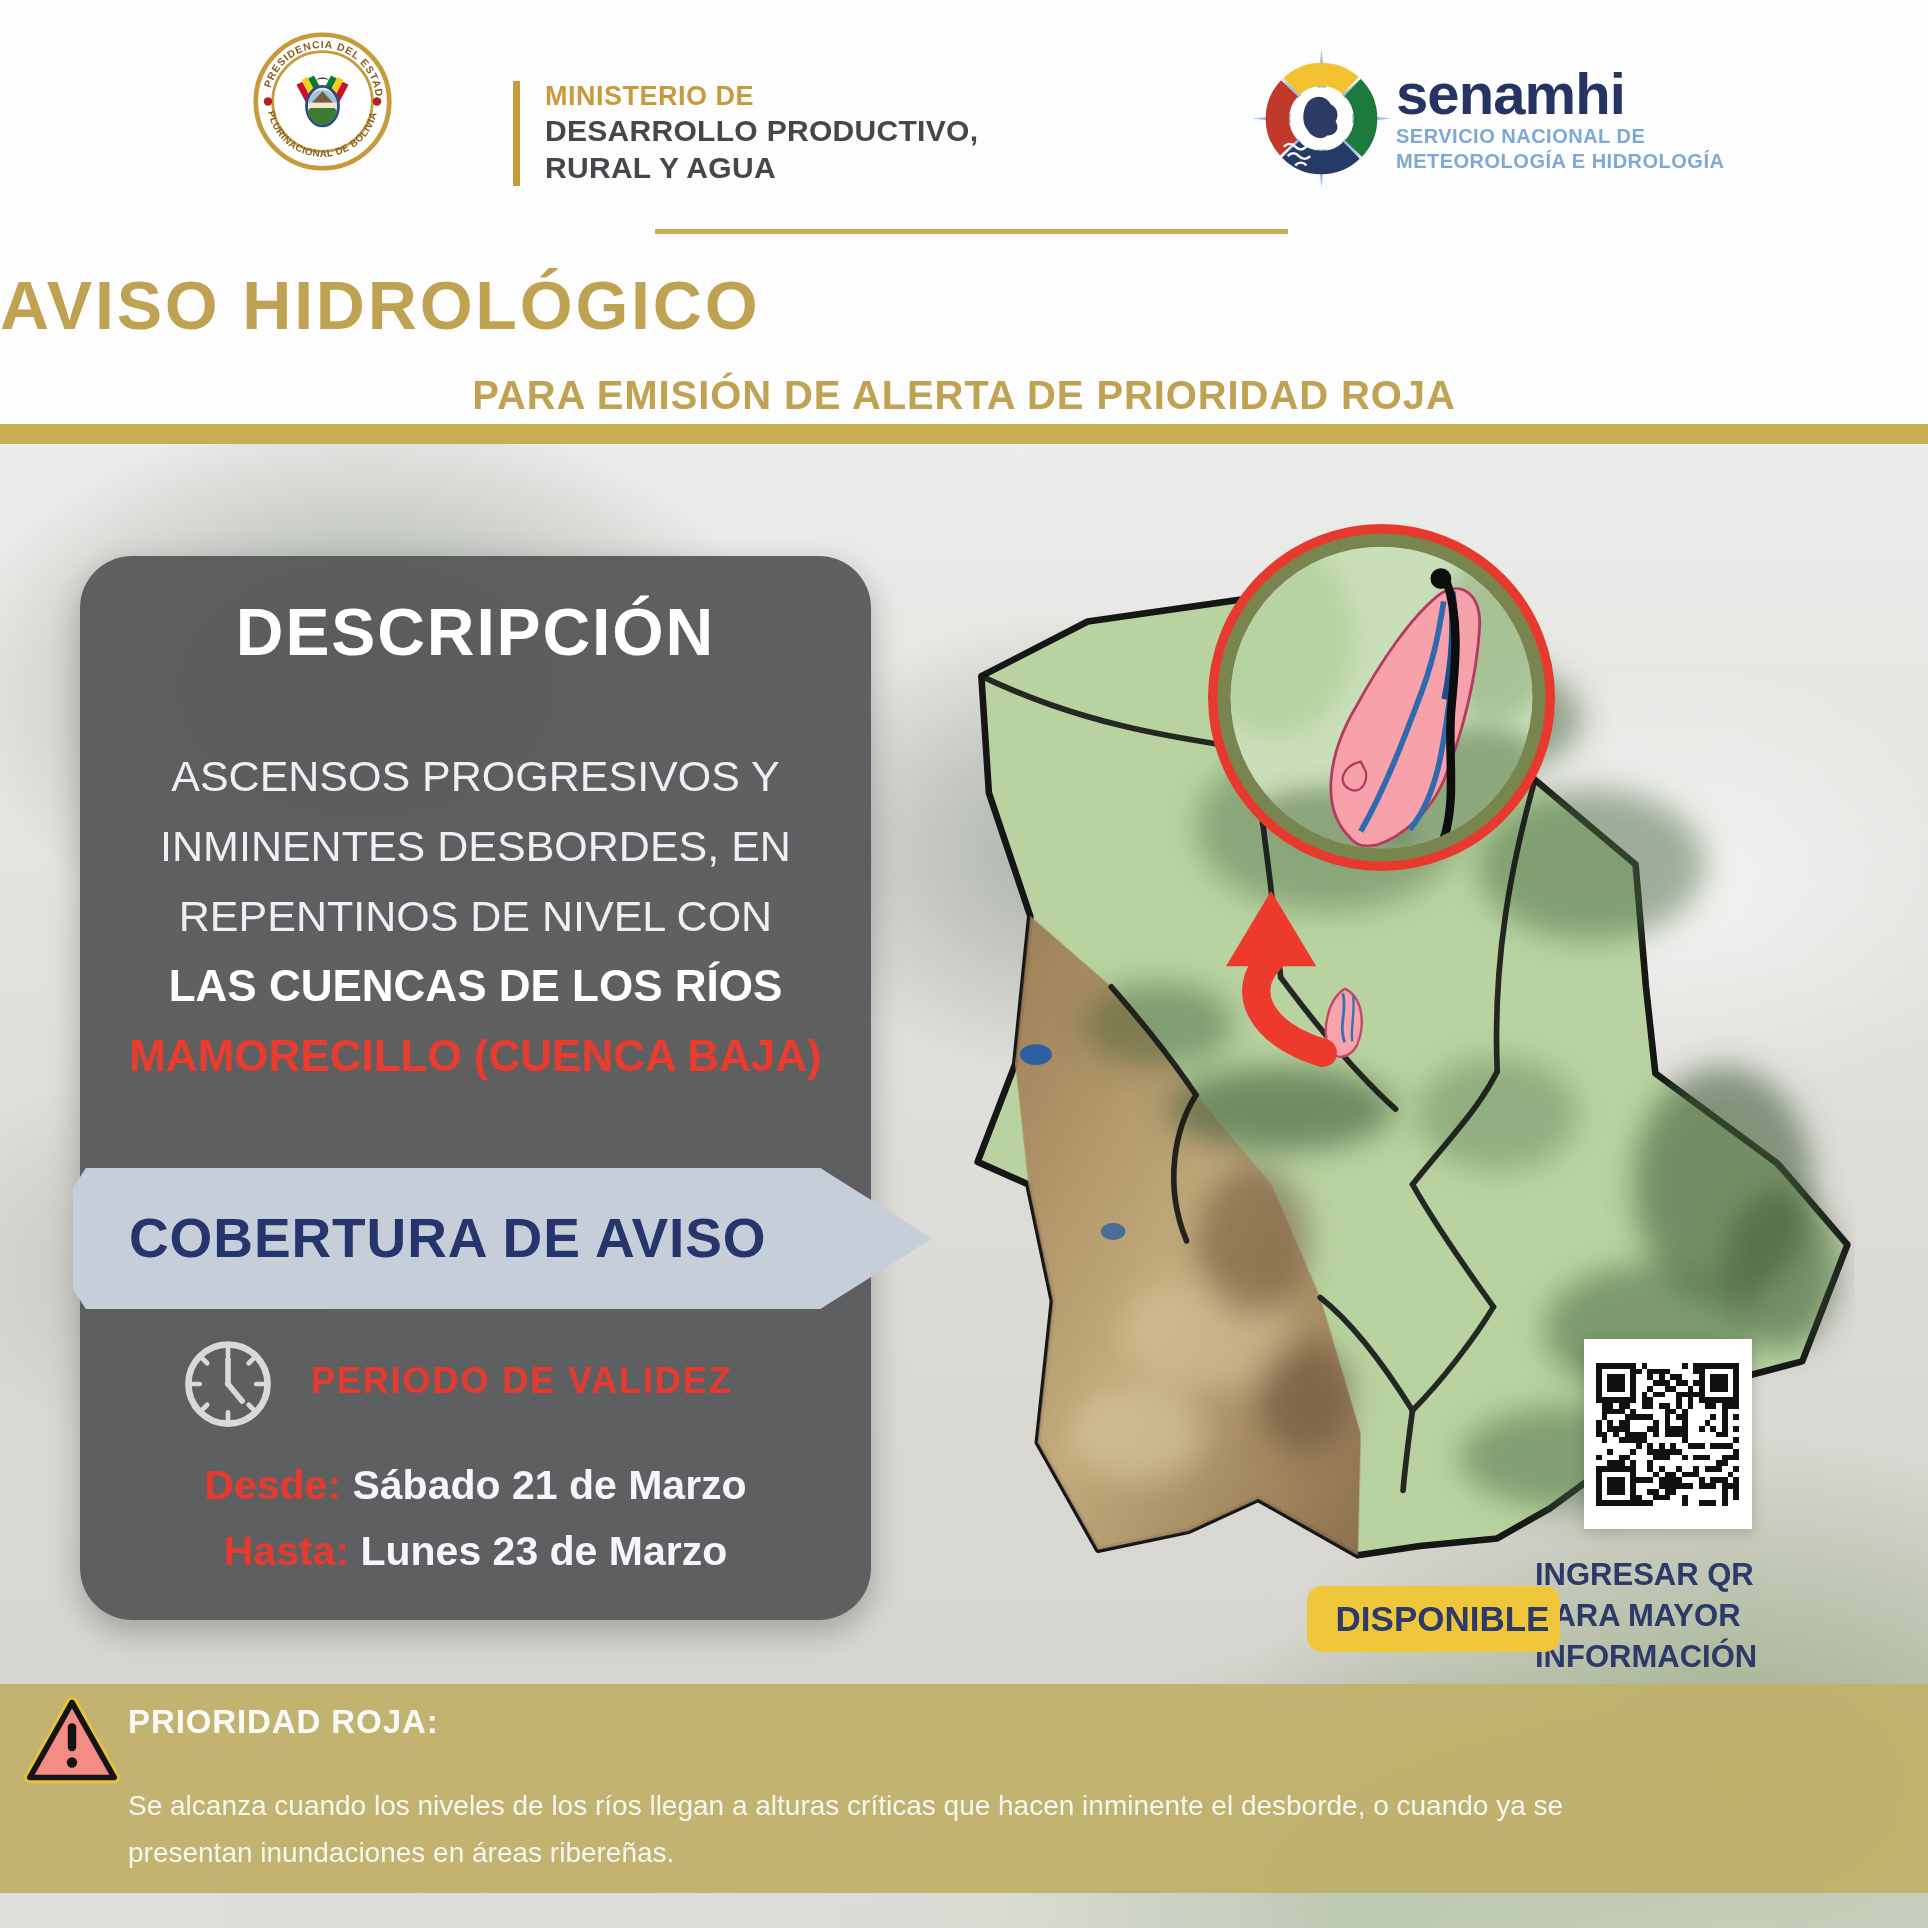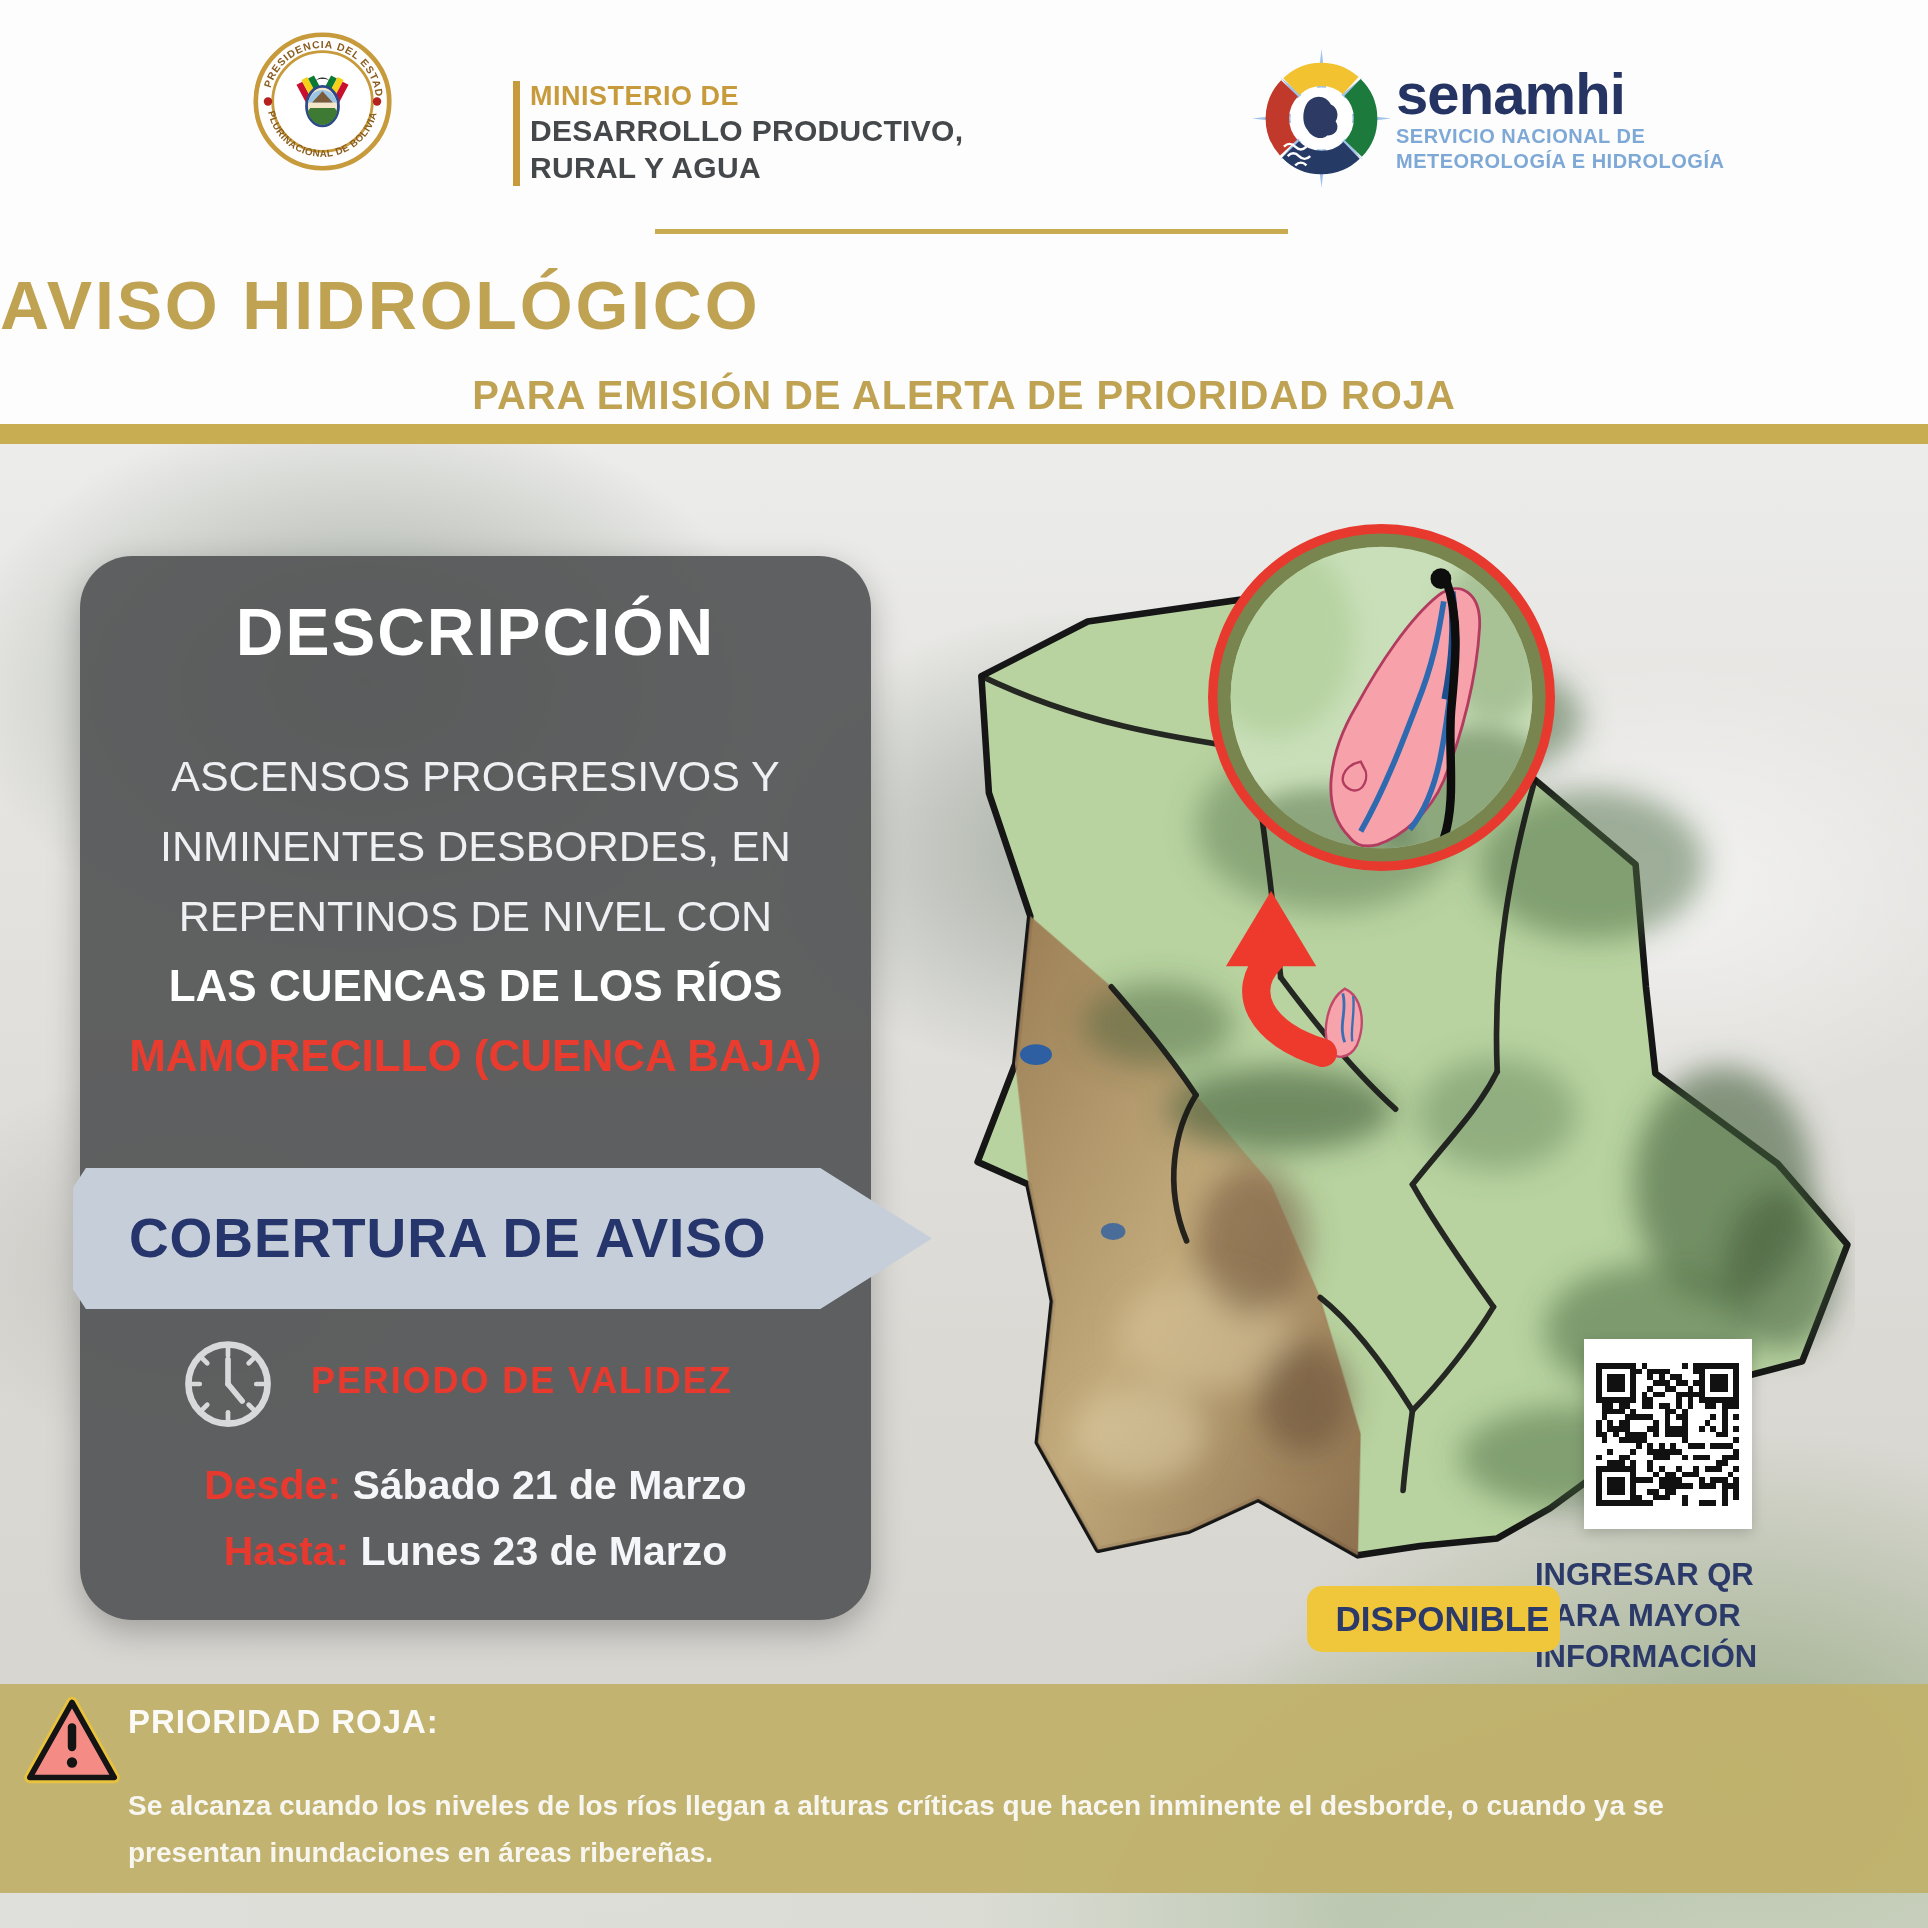--- a/index.html
+++ b/index.html
@@ -2,21 +2,21 @@
 <html style="font-size:15px"><head>
 <meta charset="utf-8">
 <style>
   html,body{margin:0;padding:0;background:#888;}
   #stage{position:relative;width:1928px;height:1928px;overflow:hidden;background:#fff;
          font-family:"Liberation Sans",sans-serif;}
   .abs{position:absolute;}
 
   
   .header{position:absolute;left:0;top:0;width:1928px;height:424px;background:#fdfdfd;}
-  .ministry{position:absolute;left:513px;top:81px;border-left:7.5px solid #c79a3b;padding-left:10px;}
+  .ministry{position:absolute;left:513px;top:81px;border-left:7.5px solid #c79a3b;padding-left:25px;}
   .ministry .l1{font-size:27px;font-weight:bold;color:#c79a3b;letter-spacing:0.5px;}
   .ministry .l2,.ministry .l3{font-size:30px;font-weight:bold;color:#45484b;line-height:37px;letter-spacing:0.3px;}
   .senamhi-text{position:absolute;left:1396px;top:64px;}
   .senamhi-text .name{font-size:58px;font-weight:bold;color:#253463;letter-spacing:-0.9px;line-height:60px;}
   .senamhi-text .sub{font-size:20px;font-weight:bold;color:#7ea8d5;line-height:25.4px;letter-spacing:0.5px;}
   .divider{position:absolute;left:655px;top:229px;width:633px;height:4.7px;background:#c9ab52;}
   .title{position:absolute;left:0;top:266px;width:1928px;text-align:left;
          font-size:68px;font-weight:bold;color:#bfa353;letter-spacing:2.8px;}
   .subtitle{position:absolute;left:0;top:373px;width:1928px;text-align:center;
          font-size:40px;font-weight:bold;color:#bfa353;letter-spacing:0.9px;}
@@ -74,21 +74,21 @@
   .qr-caption{position:absolute;left:1535px;top:1554px;width:282px;text-align:left;
       font-size:31px;font-weight:bold;color:#2b3a68;line-height:41px;}
   .disponible{position:absolute;left:1307px;top:1586px;width:235px;height:66px;background:#f0c63b;
       border-radius:15px;text-align:center;line-height:66px;font-size:35px;font-weight:bold;color:#2b3a68;padding-left:18px;}
 
   
   .footer-band{position:absolute;left:0;top:1684px;width:1928px;height:209px;
       background:rgba(193,178,108,.96);}
   .prio-label{position:absolute;left:128px;top:19px;font-size:33px;font-weight:bold;
       color:#fbfaf6;letter-spacing:0.9px;}
-  .prio-body{position:absolute;left:128px;top:98px;width:1789px;font-size:28px;font-weight:bold;
+  .prio-body{position:absolute;left:128px;top:98px;width:1789px;font-size:28px;font-weight:normal;
       color:#f8f6f0;line-height:47px;}
   .bottom-overlay{position:absolute;left:0;top:1893px;width:1928px;height:36px;
       background:linear-gradient(90deg,rgba(232,233,230,.55),rgba(214,224,205,.45));}
 
   svg text{font-family:"Liberation Sans",sans-serif;}
 </style>
 </head>
 <body>
 
 <div id="stage">

